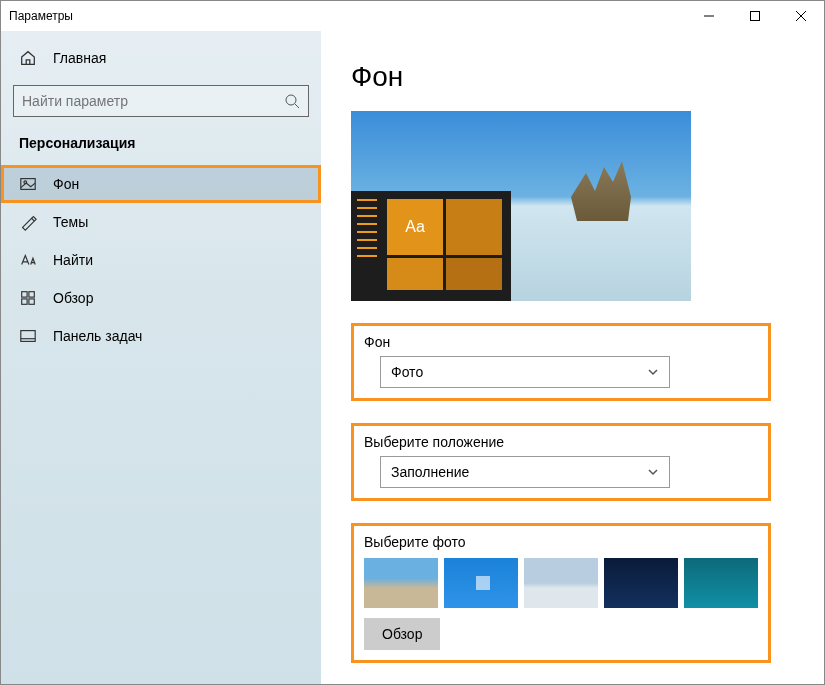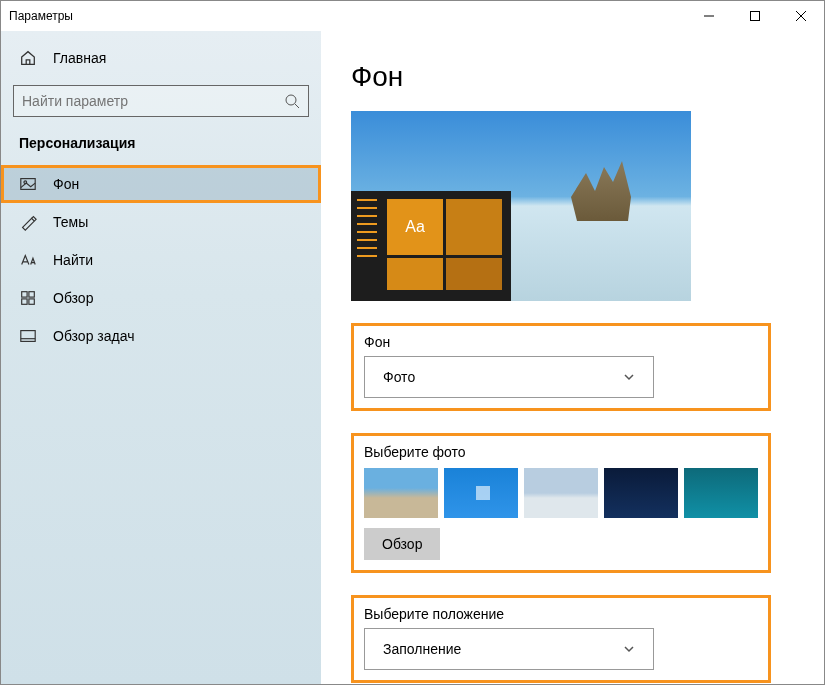--- a/index.html
+++ b/index.html
@@ -37,21 +37,21 @@
   .preview .stripes { position:absolute; left:6px; bottom:8px; width:20px; height:94px; display:flex; flex-direction:column; gap:6px; }
   .preview .stripes div { height:2px; background:#ed9a1f; }
   .preview .blocks { position:absolute; left:36px; bottom:8px; width:118px; height:94px; display:grid; grid-template-columns: 56px 56px; grid-template-rows: 56px 32px; gap:3px; }
   .preview .b1 { background:#e29319; grid-row:1; grid-column:1; display:flex; align-items:center; justify-content:center; color:#fff; font-size:16px; }
   .preview .b2 { background:#c77f15; grid-row:1; grid-column:2; }
   .preview .b3 { background:#d68a17; grid-row:2; grid-column:1; }
   .preview .b4 { background:#b57013; grid-row:2; grid-column:2; }
 
   .group { border: 3px solid #f7931e; padding: 8px 10px 10px 10px; margin-top: 22px; width: 420px; }
   .label { font-size: 14px; margin-bottom: 6px; }
-  .dropdown { border:1px solid #999; height:42px; display:flex; align-items:center; justify-content:space-between; padding:0 18px; font-size:14px; width: 290px; background:#fff; }
+  .dropdown { border:1px solid #999; height:32px; display:flex; align-items:center; justify-content:space-between; padding:0 10px; font-size:14px; width: 290px; background:#fff;margin-left:16px; }
   .dropdown svg { width:12px; height:12px; stroke:#555; fill:none; stroke-width:1.5; }
 
   .thumbs { display:flex; gap:6px; margin: 8px 0 10px 0; }
   .thumb { width:76px; height:50px; background:#888; }
   .t1 { background:linear-gradient(#6ab0e0 40%,#c8b898 60%); }
   .t2 { background:linear-gradient(#1a82d8,#2f94e9); position:relative; }
   .t2::after { content:""; position:absolute; left:32px; top:18px; width:14px; height:14px; background:rgba(255,255,255,.6); }
   .t3 { background:linear-gradient(#b8cde0 50%,#dfe7ec 60%); }
   .t4 { background:linear-gradient(#0a1b3a,#13305e); }
   .t5 { background:linear-gradient(#0d6a7a,#1090a6); }
@@ -129,21 +129,21 @@
           <rect x="3" y="11" width="6" height="6"></rect>
           <rect x="11" y="11" width="6" height="6"></rect>
         </svg>
       <span>Обзор</span>
     </div>
     <div class="navitem">
       <svg class="icon" viewBox="0 0 20 20">
           <rect x="2" y="4" width="16" height="12"></rect>
           <line x1="2" y1="13" x2="18" y2="13"></line>
         </svg>
-      <span>Обзор задач</span>
+      <span>Панель задач</span>
     </div>
   </div>
 
   <div class="main">
     <div class="pagetitle">Фон</div>
 
     <div class="preview">
       <div class="rocks"></div>
       <div class="start">
         <div class="stripes">
@@ -162,41 +162,41 @@
             <div class="b3"></div>
             <div class="b4"></div>
         </div>
       </div>
     </div>
 
     <div class="group">
       <div class="label">Фон</div>
       <div class="dropdown">
         <span>Фото</span>
+        <svg viewBox="0 0 12 12">
+            <polyline points="2,4 6,8 10,4"></polyline>
+          </svg>
+      </div>
+    </div>
+
+    <div class="group">
+      <div class="label">Выберите положение</div>
+      <div class="dropdown">
+        <span>Заполнение</span>
         <svg viewBox="0 0 12 12">
             <polyline points="2,4 6,8 10,4"></polyline>
           </svg>
       </div>
     </div>
 
     <div class="group">
       <div class="label">Выберите фото</div>
       <div class="thumbs">
         <div class="thumb t1"></div>
         <div class="thumb t2"></div>
         <div class="thumb t3"></div>
         <div class="thumb t4"></div>
         <div class="thumb t5"></div>
       </div>
       <button class="browse">Обзор</button>
     </div>
-
-    <div class="group">
-      <div class="label">Выберите положение</div>
-      <div class="dropdown">
-        <span>Заполнение</span>
-        <svg viewBox="0 0 12 12">
-            <polyline points="2,4 6,8 10,4"></polyline>
-          </svg>
-      </div>
-    </div>
   </div>
 </div>
 
 </body></html>

